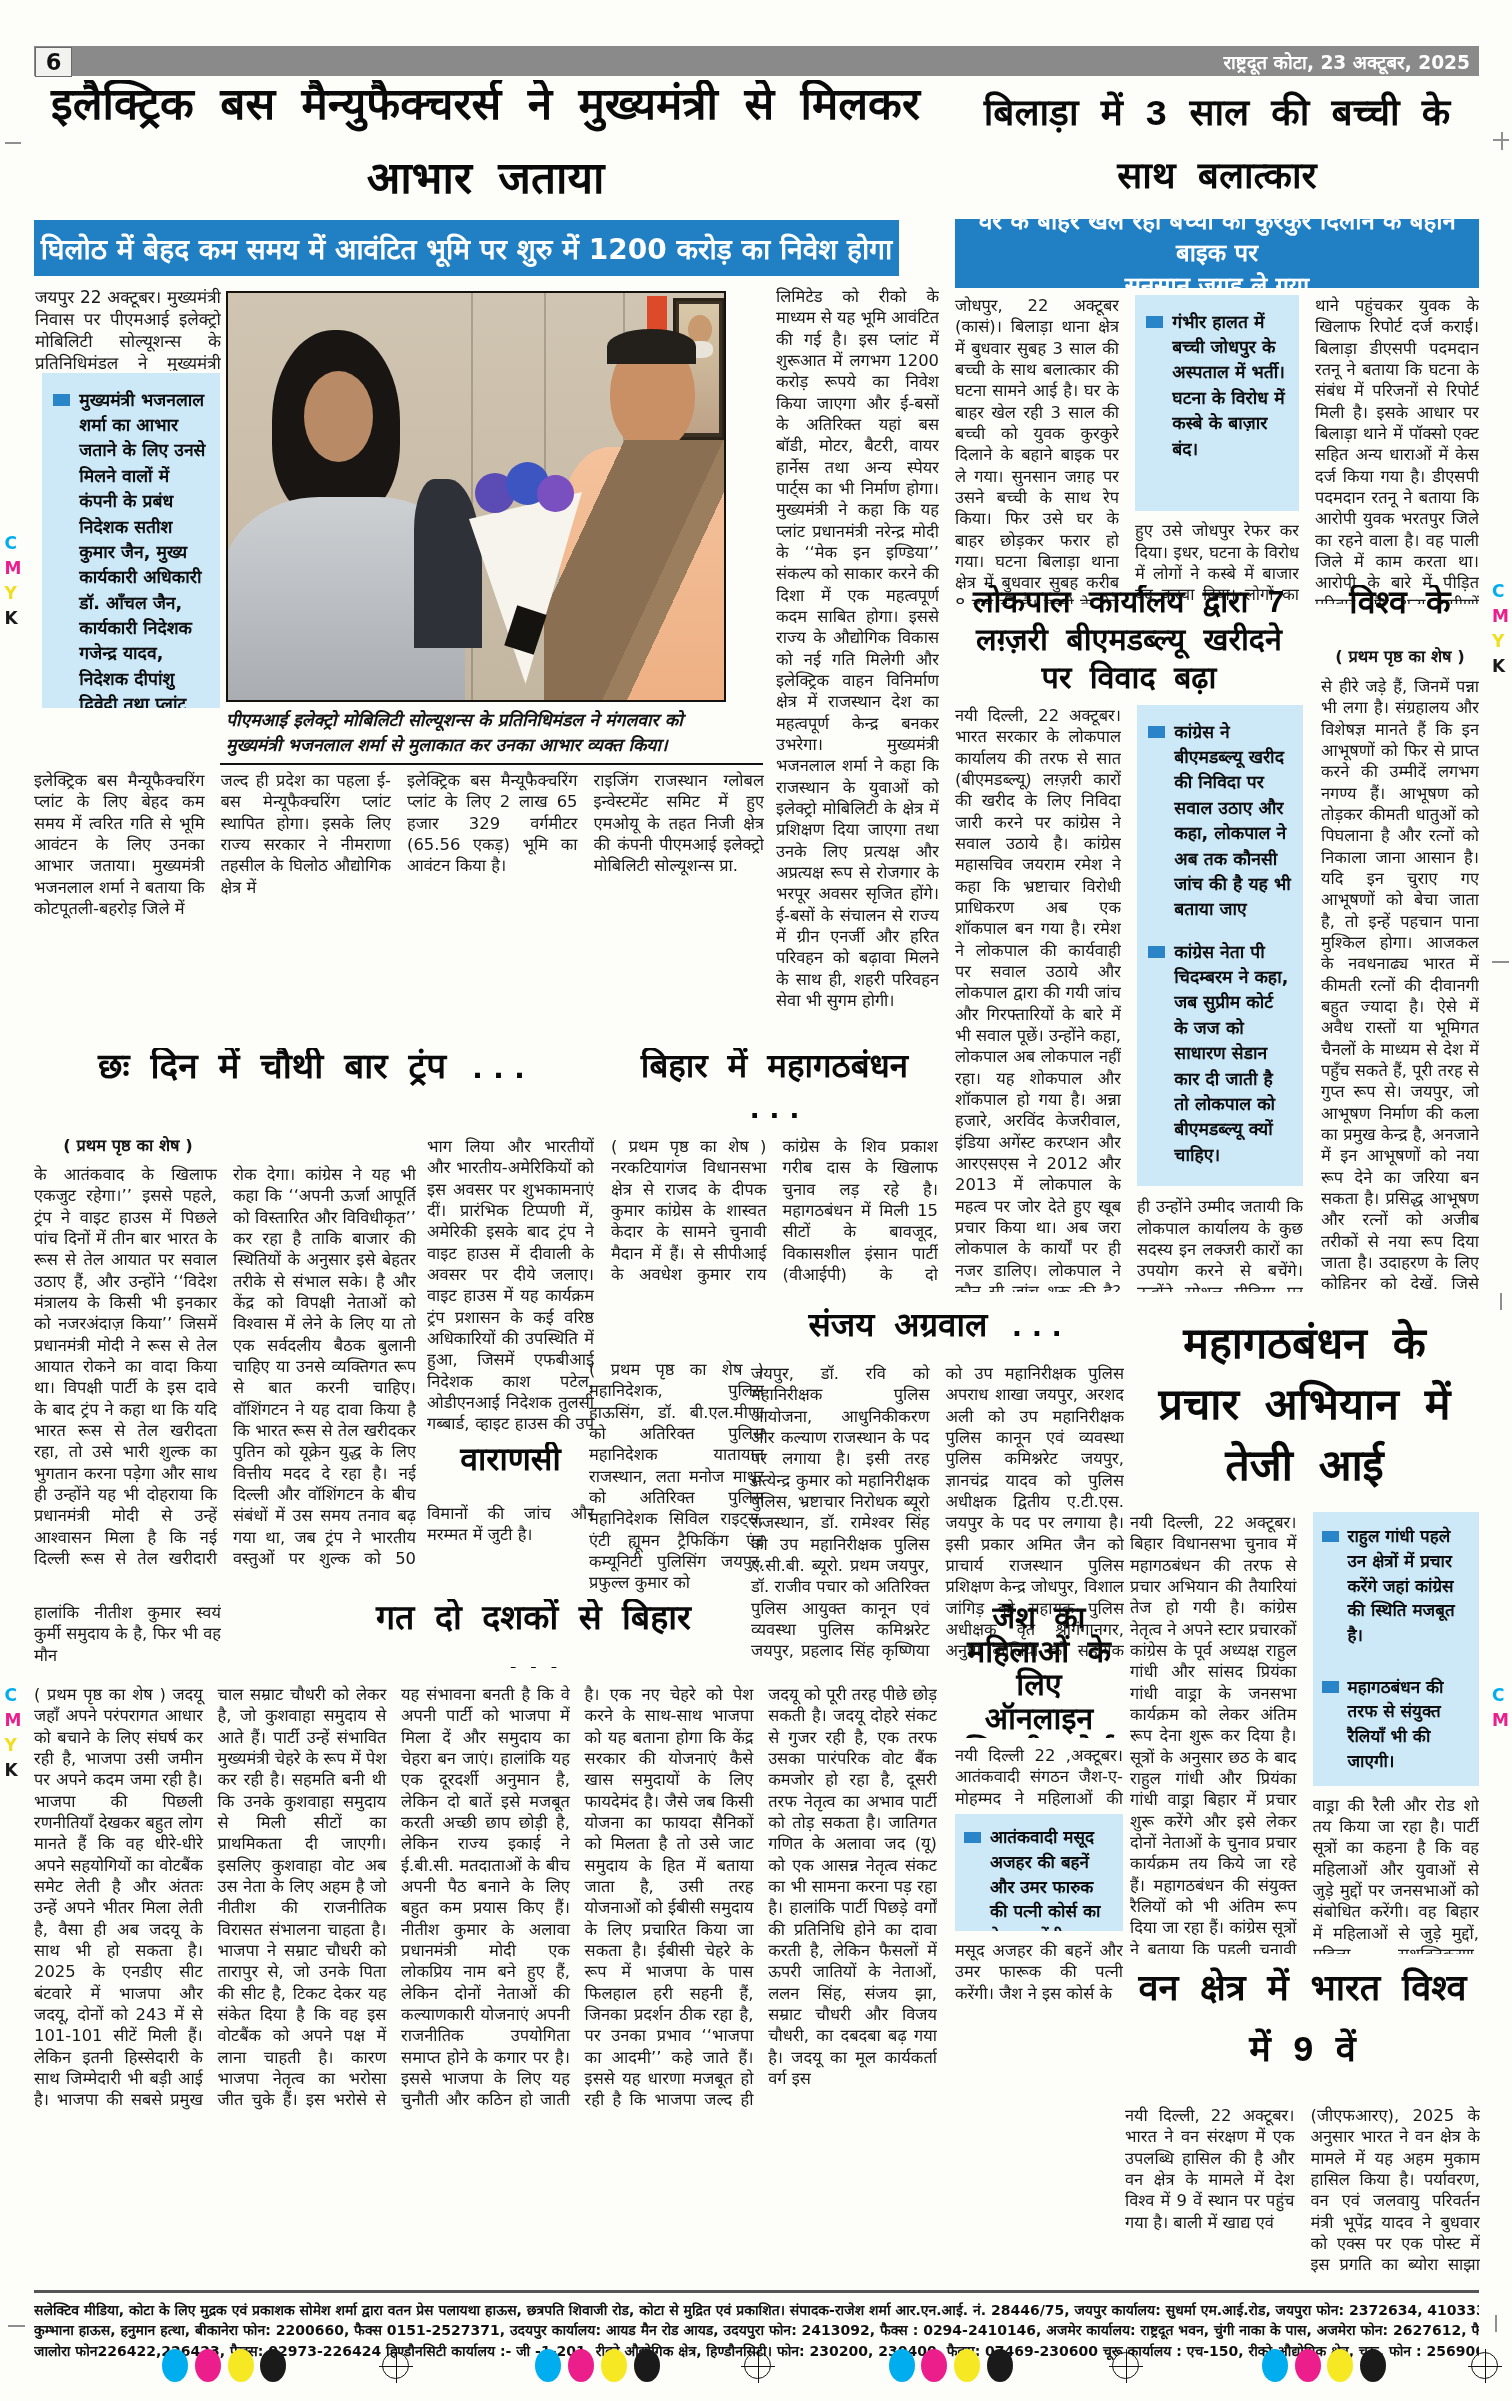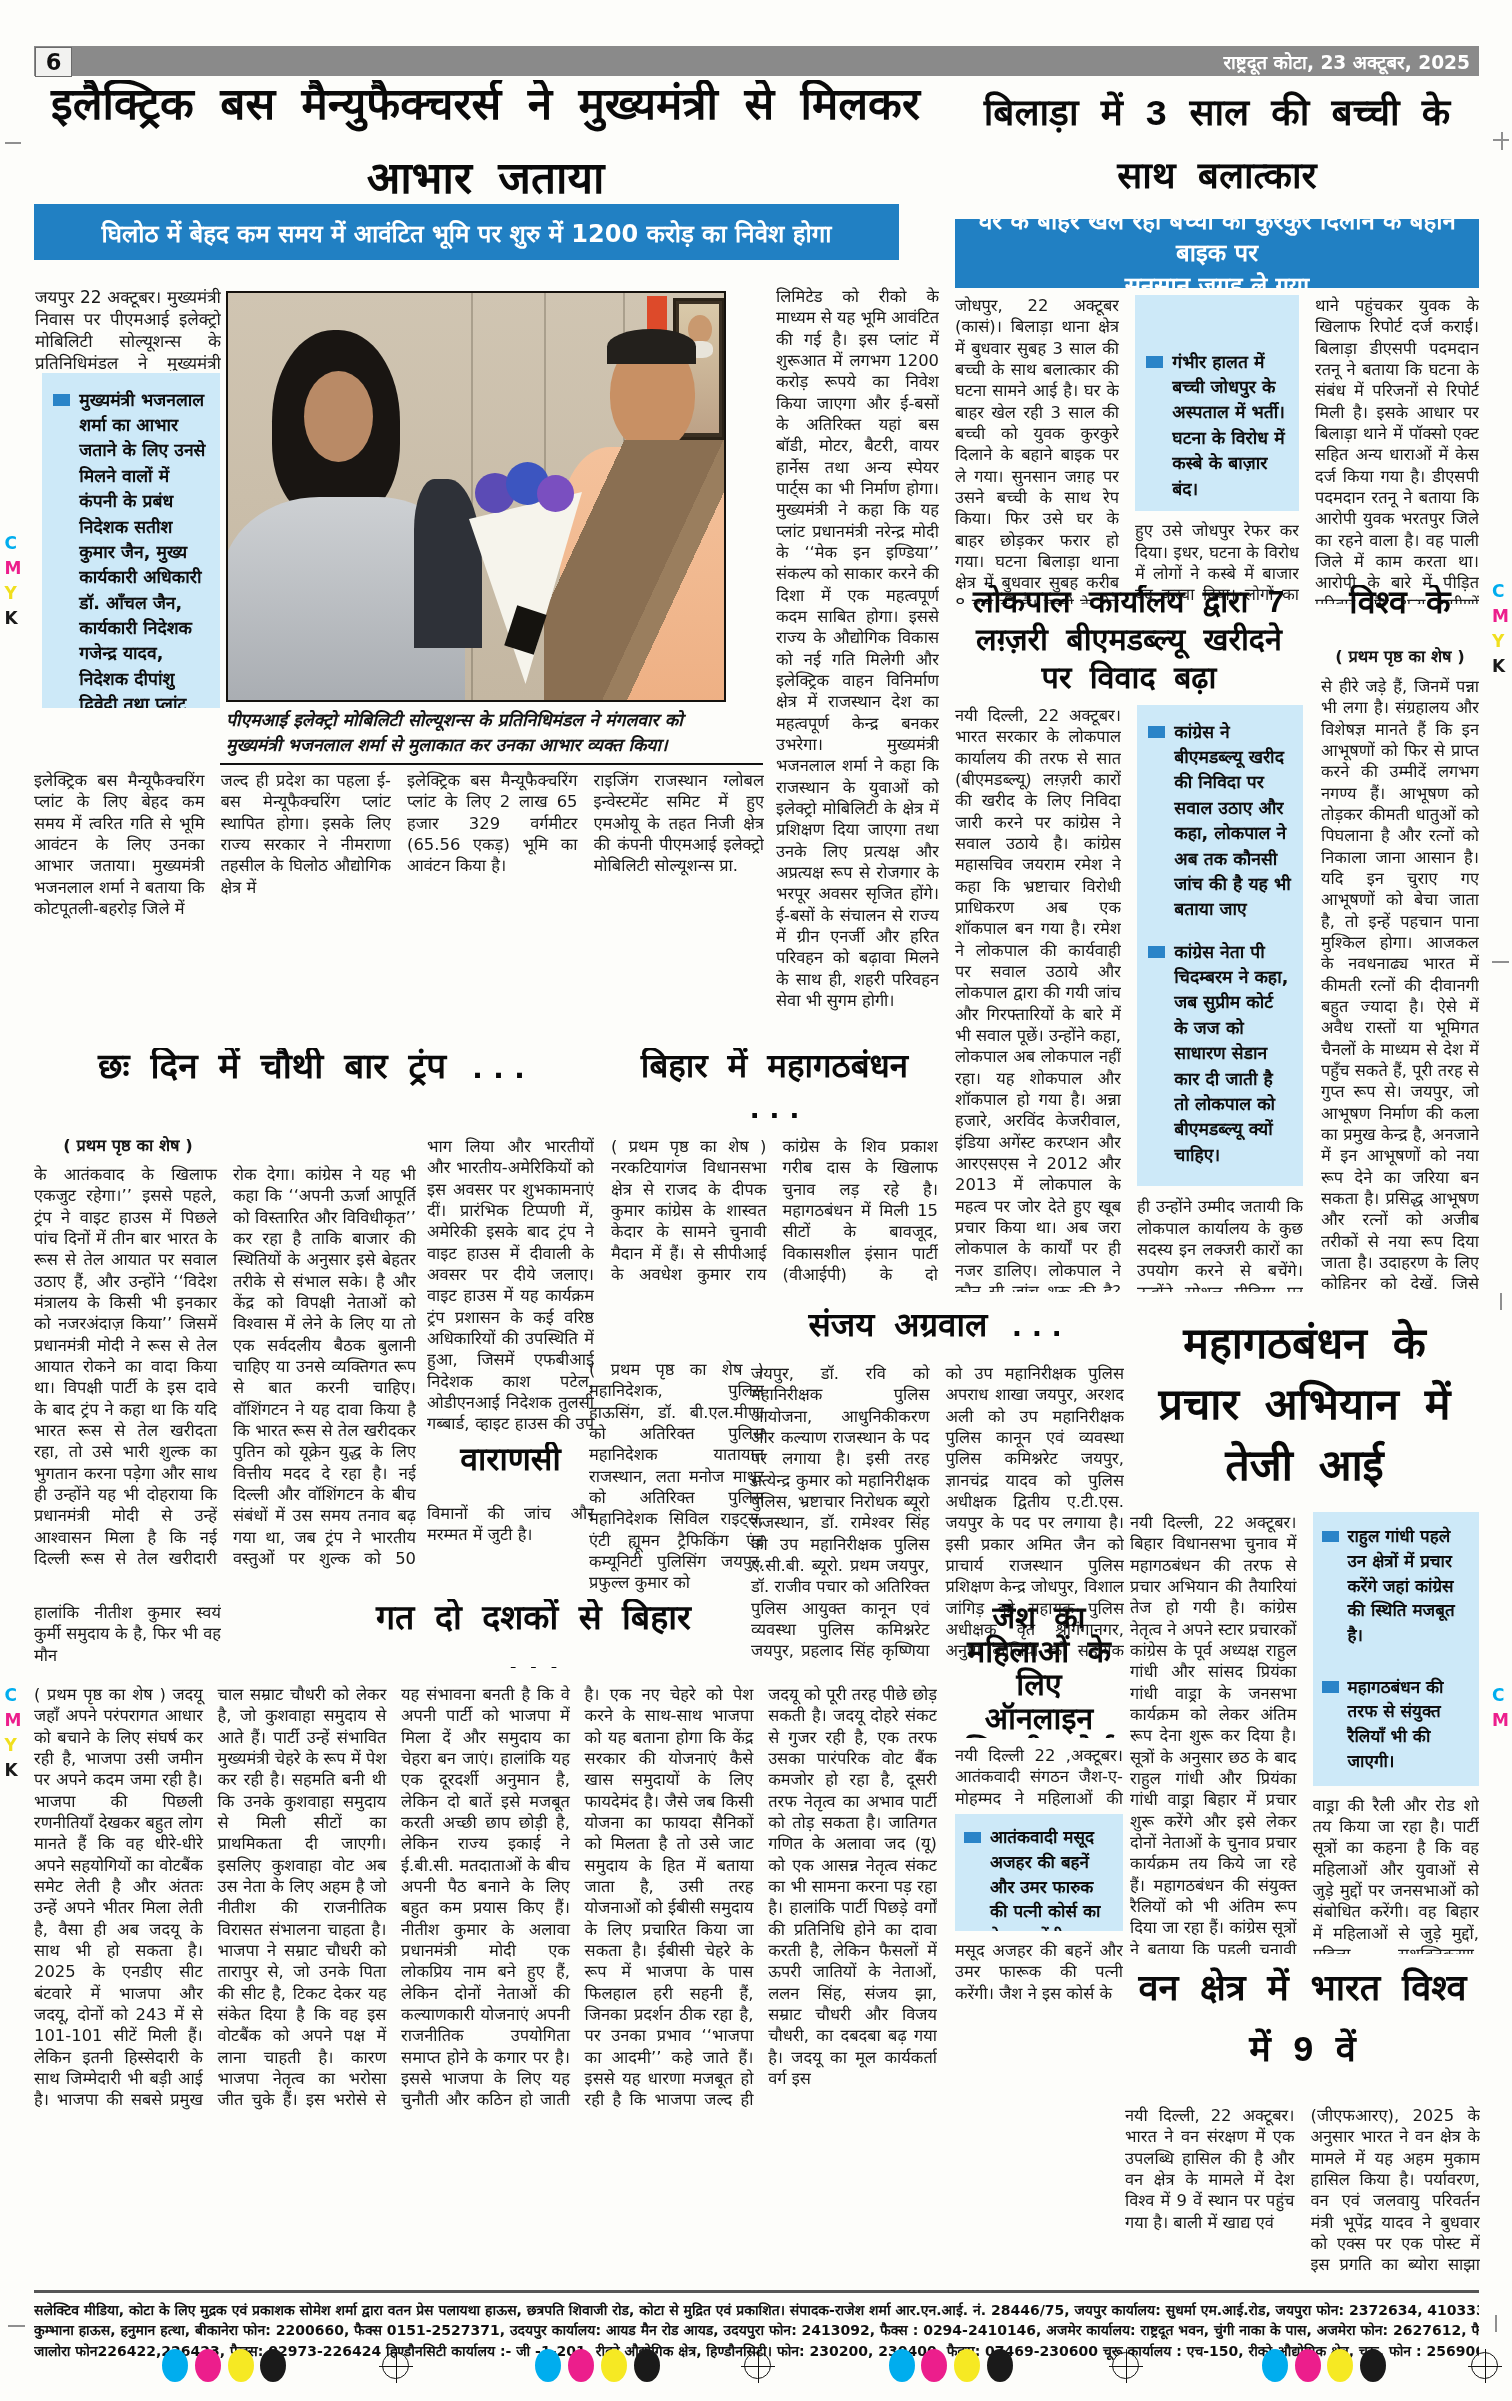--- a/index.html
+++ b/index.html
@@ -41,21 +41,21 @@
 
 <div class="page">
 
   <div class="abs gbar" style="left:34px;top:46px;width:1445px;height:30px;">
     <div class="pagenumbox">6</div>
     <div class="masthead">राष्ट्रदूत कोटा, 23 अक्टूबर, 2025</div>
   </div>
 
   <div class="abs hl" style="left:34px;top:80px;width:903px;height:67px;font-size:44px;">इलैक्ट्रिक बस मैन्युफैक्चरर्स ने मुख्यमंत्री से मिलकर</div>
   <div class="abs hl" style="left:34px;top:154px;width:903px;height:62px;font-size:44px;">आभार जताया</div>
-  <div class="abs bluebar" style="left:34px;top:204px;width:865px;height:56px;font-size:24px;">घिलोठ में बेहद कम समय में आवंटित भूमि पर शुरु में 1200 करोड़ का निवेश होगा</div>
+  <div class="abs bluebar" style="left:34px;top:220px;width:865px;height:56px;font-size:28px;">घिलोठ में बेहद कम समय में आवंटित भूमि पर शुरु में 1200 करोड़ का निवेश होगा</div>
 
   <div class="abs bt" style="left:35px;top:286px;width:186px;height:85px;font-size:17px;">जयपुर 22 अक्टूबर। मुख्यमंत्री निवास पर पीएमआई इलेक्ट्रो मोबिलिटी सोल्यूशन्स के प्रतिनिधिमंडल ने मुख्यमंत्री भजनलाल शर्मा से मुलाकात कर</div>
 
   <div class="abs hlbox" style="left:42px;top:373px;width:178px;height:335px;">
     <div class="brow">
       <span class="bsq"></span>
       <span class="btx">मुख्यमंत्री भजनलाल शर्मा का आभार जताने के लिए उनसे मिलने वालों में कंपनी के प्रबंध निदेशक सतीश कुमार जैन, मुख्य कार्यकारी अधिकारी डॉ. आँचल जैन, कार्यकारी निदेशक गजेन्द्र यादव, निदेशक दीपांशु द्विवेदी तथा प्लांट हैड हरीश यादव शामिल थे।</span>
     </div>
   </div>
 
@@ -100,21 +100,21 @@
     <div>साथ बलात्कार</div>
   </div>
   <div class="abs bluebar" style="left:955px;top:219px;width:524px;height:69px;font-size:24px;flex-direction:column;line-height:1.35;">
     <div>घर के बाहर खेल रही बच्ची को कुरकुरे दिलाने के बहाने बाइक पर</div>
     <div>सुनसान जगह ले गया</div>
   </div>
   <div class="abs flexrow" style="left:955px;top:295px;width:524px;height:309px;">
     <div class="bt" style="flex:1;">जोधपुर, 22 अक्टूबर (कासं)। बिलाड़ा थाना क्षेत्र में बुधवार सुबह 3 साल की बच्ची के साथ बलात्कार की घटना सामने आई है। घर के बाहर खेल रही 3 साल की बच्ची को युवक कुरकुरे दिलाने के बहाने बाइक पर ले गया। सुनसान जग़ह पर उसने बच्ची के साथ रेप किया। फिर उसे घर के बाहर छोड़कर फरार हो गया। घटना बिलाड़ा थाना क्षेत्र में बुधवार सुबह करीब 8 बजे की है। बच्ची के रोने की आवाज सुनकर परिवार के लोग घर से बाहर आए। मासूम की हालत देखकर चौंक गए। घरवाले तुरंत बच्ची को लेकर हॉस्पिटल पहुंचे, जहां प्राथमिक इलाज के बाद डॉक्टरों ने गंभीर हालत देखते</div>
     <div style="flex:1;overflow:hidden;">
       <div class="hlbox" style="height:187px;margin-bottom:9px;">
-        <div class="brow" style="margin-bottom:0;margin-top:40px;">
+        <div class="brow" style="margin-bottom:0;">
           <span class="bsq"></span>
           <span class="btx">गंभीर हालत में बच्ची जोधपुर के अस्पताल में भर्ती। घटना के विरोध में कस्बे के बाज़ार बंद।</span>
         </div>
       </div>
       <div class="bt" style="height:99px;">हुए उसे जोधपुर रेफर कर दिया। इधर, घटना के विरोध में लोगों ने कस्बे में बाजार बंद करवा दिया। लोगों का कहना है कि ऐसे दरिंदों को कड़ी से कड़ी सजा मिलनी चाहिए ताकि भविष्य में ऐसी घटनाओं पर अंकुश लगे। परिजन और रिश्तेदार ने बिलाड़ा</div>
     </div>
     <div class="bt" style="flex:1;">थाने पहुंचकर युवक के खिलाफ रिपोर्ट दर्ज कराई। बिलाड़ा डीएसपी पदमदान रतनू ने बताया कि घटना के संबंध में परिजनों से रिपोर्ट मिली है। इसके आधार पर बिलाड़ा थाने में पॉक्सो एक्ट सहित अन्य धाराओं में केस दर्ज किया गया है। डीएसपी पदमदान रतनू ने बताया कि आरोपी युवक भरतपुर जिले का रहने वाला है। वह पाली जिले में काम करता था। आरोपी के बारे में पीड़ित परिवार और अन्य ग्रामीणों से जानकारी जुटाकर उसकी तलाश में अलग-अलग टीमें गठित की गई हैं। पुलिस पूरी ताकत से आरोपी को पकड़ने के लिए प्रयासरत है।</div>
   </div>
 
   <div class="abs hl" style="left:955px;top:585px;width:348px;height:113px;font-size:30.5px;">लोकपाल कार्यालय द्वारा 7 लग़्ज़री बीएमडब्ल्यू खरीदने पर विवाद बढ़ा</div>

